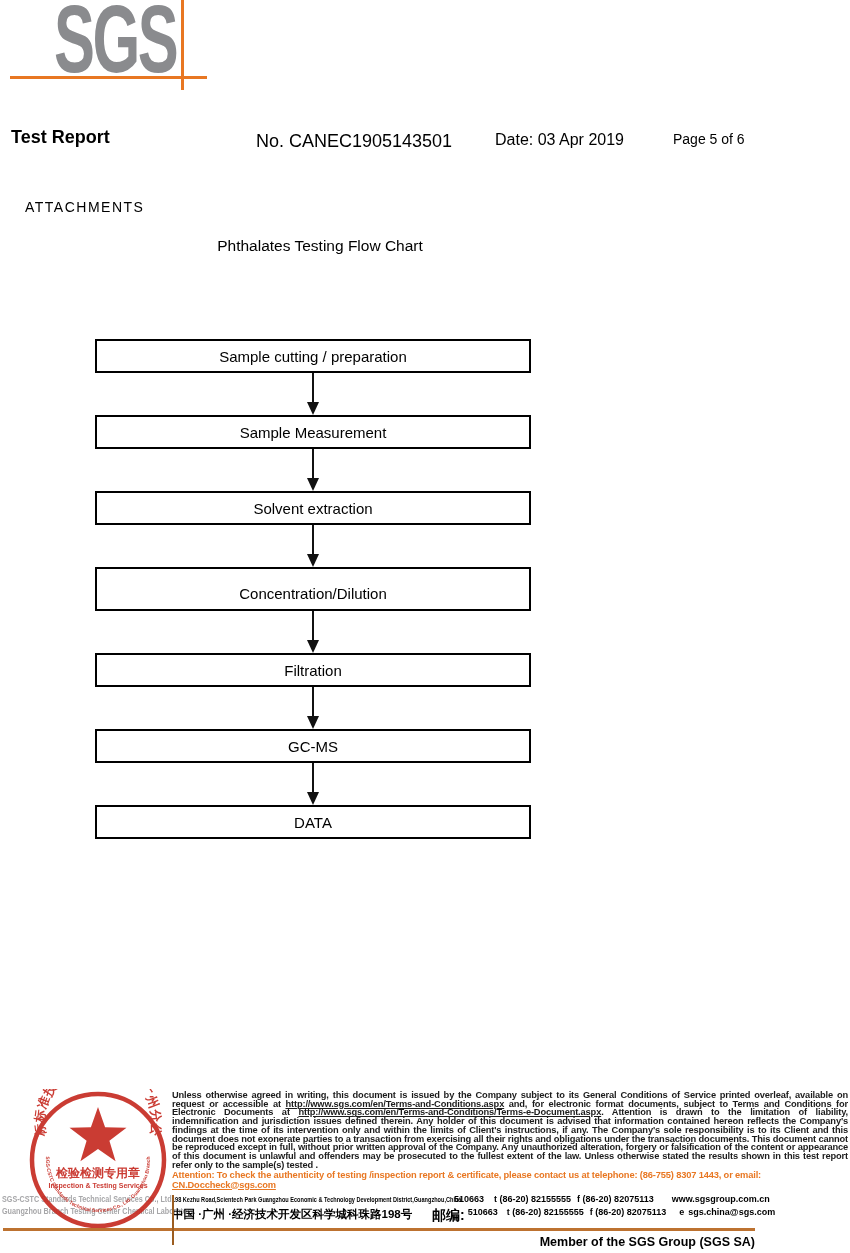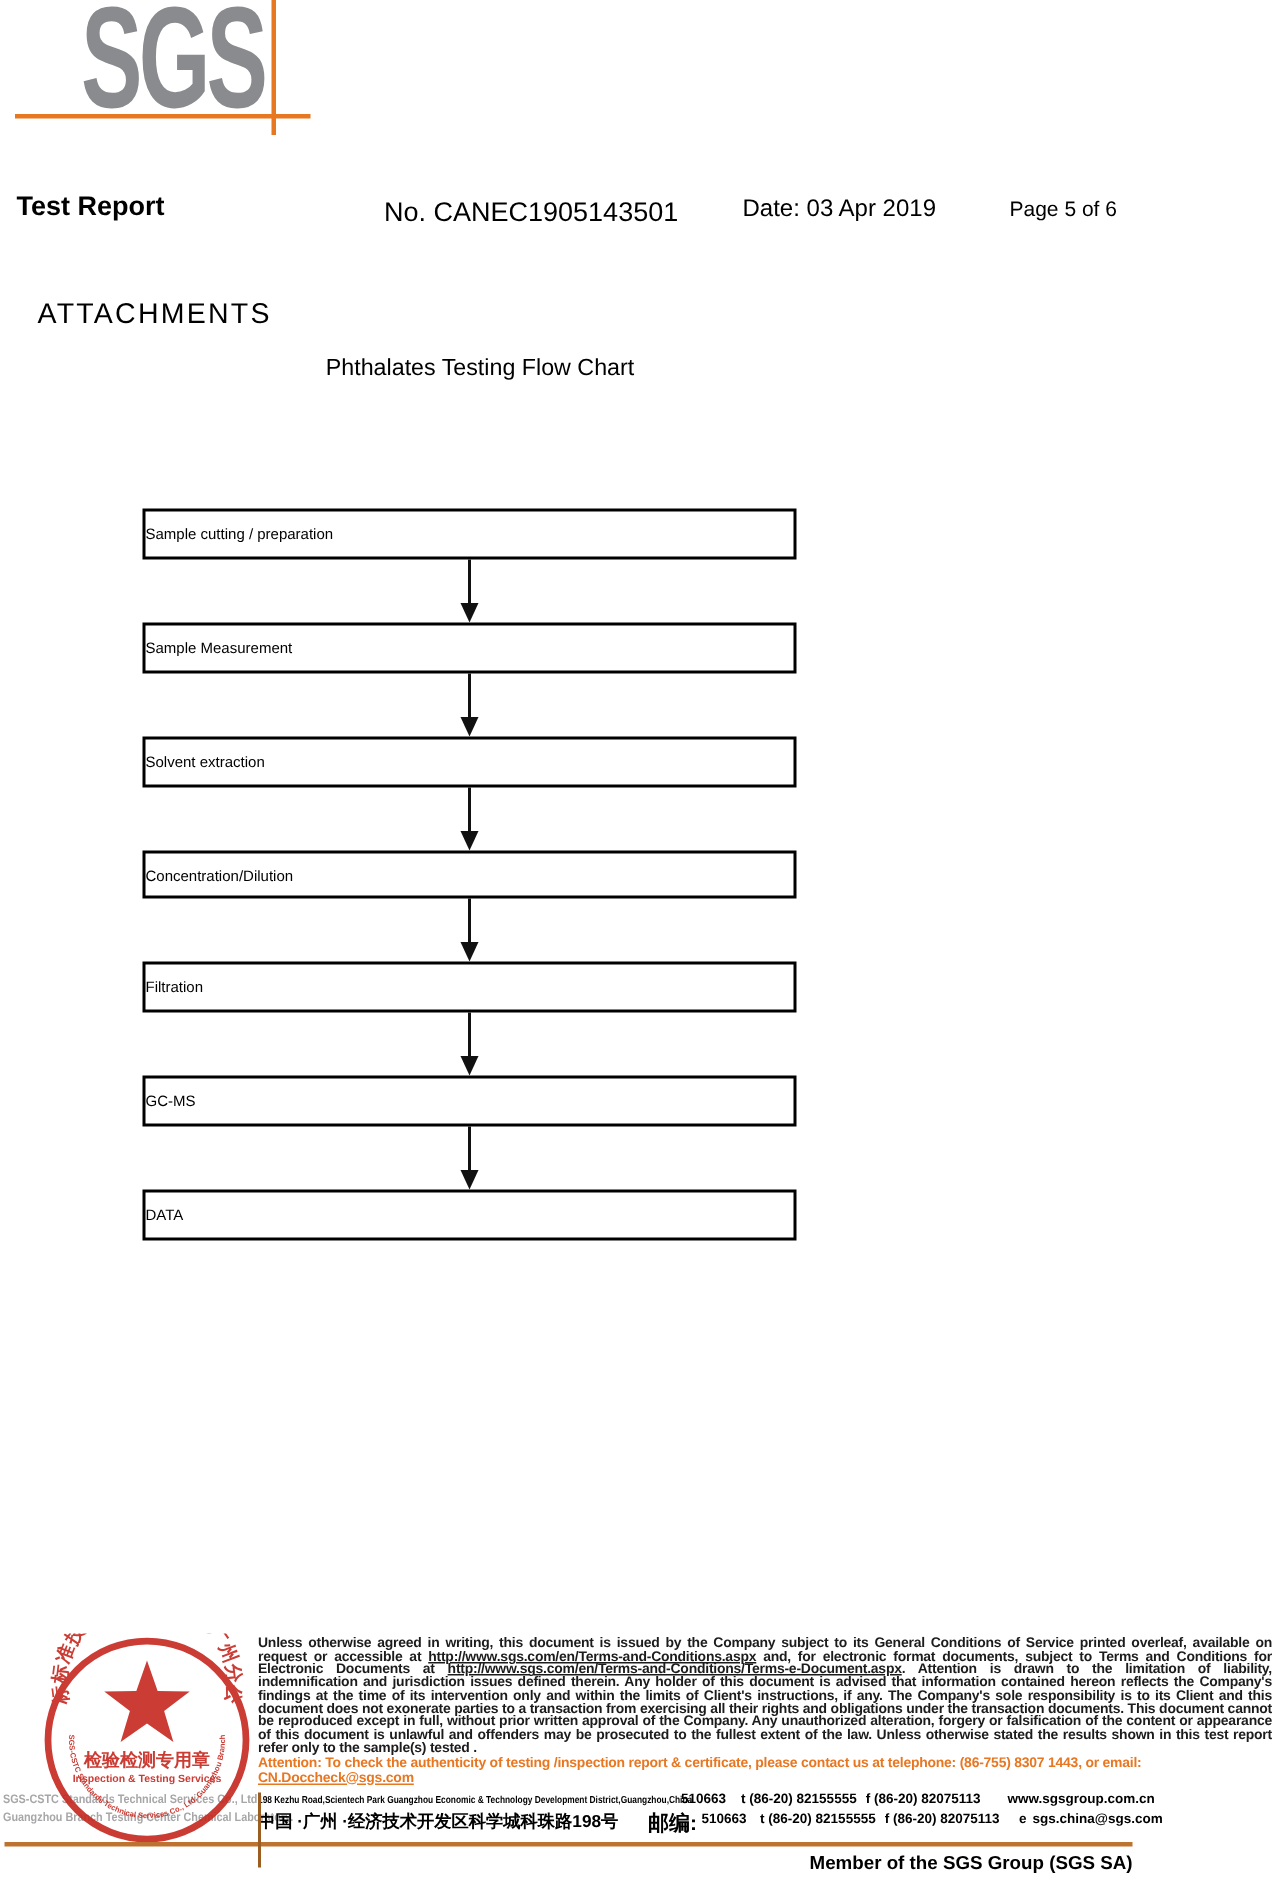--- a/index.html
+++ b/index.html
@@ -13,28 +13,28 @@
   .logo-vline{position:absolute;left:181px;top:0;width:3px;height:90px;background:#e87722;}
   .logo-hline{position:absolute;left:10px;top:76px;width:197px;height:3px;background:#e87722;}
 
   
   .doc-title{position:absolute;left:11px;top:127px;font-size:18px;font-weight:bold;}
   .hdr-no{position:absolute;left:256px;top:131px;font-size:18px;}
   .hdr-date{position:absolute;left:495px;top:131px;font-size:16px;}
   .hdr-page{position:absolute;left:673px;top:131px;font-size:14px;}
 
   
-  .attachments{position:absolute;left:25px;top:199px;font-size:19px;letter-spacing:1.5px;}
+  .attachments{position:absolute;left:25px;top:199px;font-size:14px;letter-spacing:1.5px;}
   .chart-title{position:absolute;left:88px;top:237px;width:464px;text-align:center;font-size:15.5px;}
 
   
   #flowchart{position:absolute;left:95px;top:339px;width:436px;}
   .flow-box{box-sizing:border-box;height:34px;border:2px solid #000;background:#fff;
-            display:flex;align-items:center;font-size:10px;}
-  .flow-box.tall{height:32px;align-items:flex-end;padding-bottom:7px;}
+            display:flex;align-items:center;justify-content:center;font-size:15px;}
+  .flow-box.tall{height:44px;align-items:flex-end;padding-bottom:7px;}
   .flow-arrow{height:42px;display:flex;flex-direction:column;align-items:center;}
   .flow-arrow .shaft{width:2.5px;flex:1;background:#111;}
   .flow-arrow .head{width:0;height:0;border-left:6.5px solid transparent;
                     border-right:6.5px solid transparent;border-top:13px solid #111;}
 
   
   .company-gray{position:absolute;left:2px;top:1194px;width:190px;color:#a7a7a9;
                 font-size:8.2px;font-weight:bold;line-height:12px;white-space:nowrap;
                 transform:scaleX(.88);transform-origin:0 0;}
   .stamp-svg{position:absolute;left:26px;top:1089px;}

